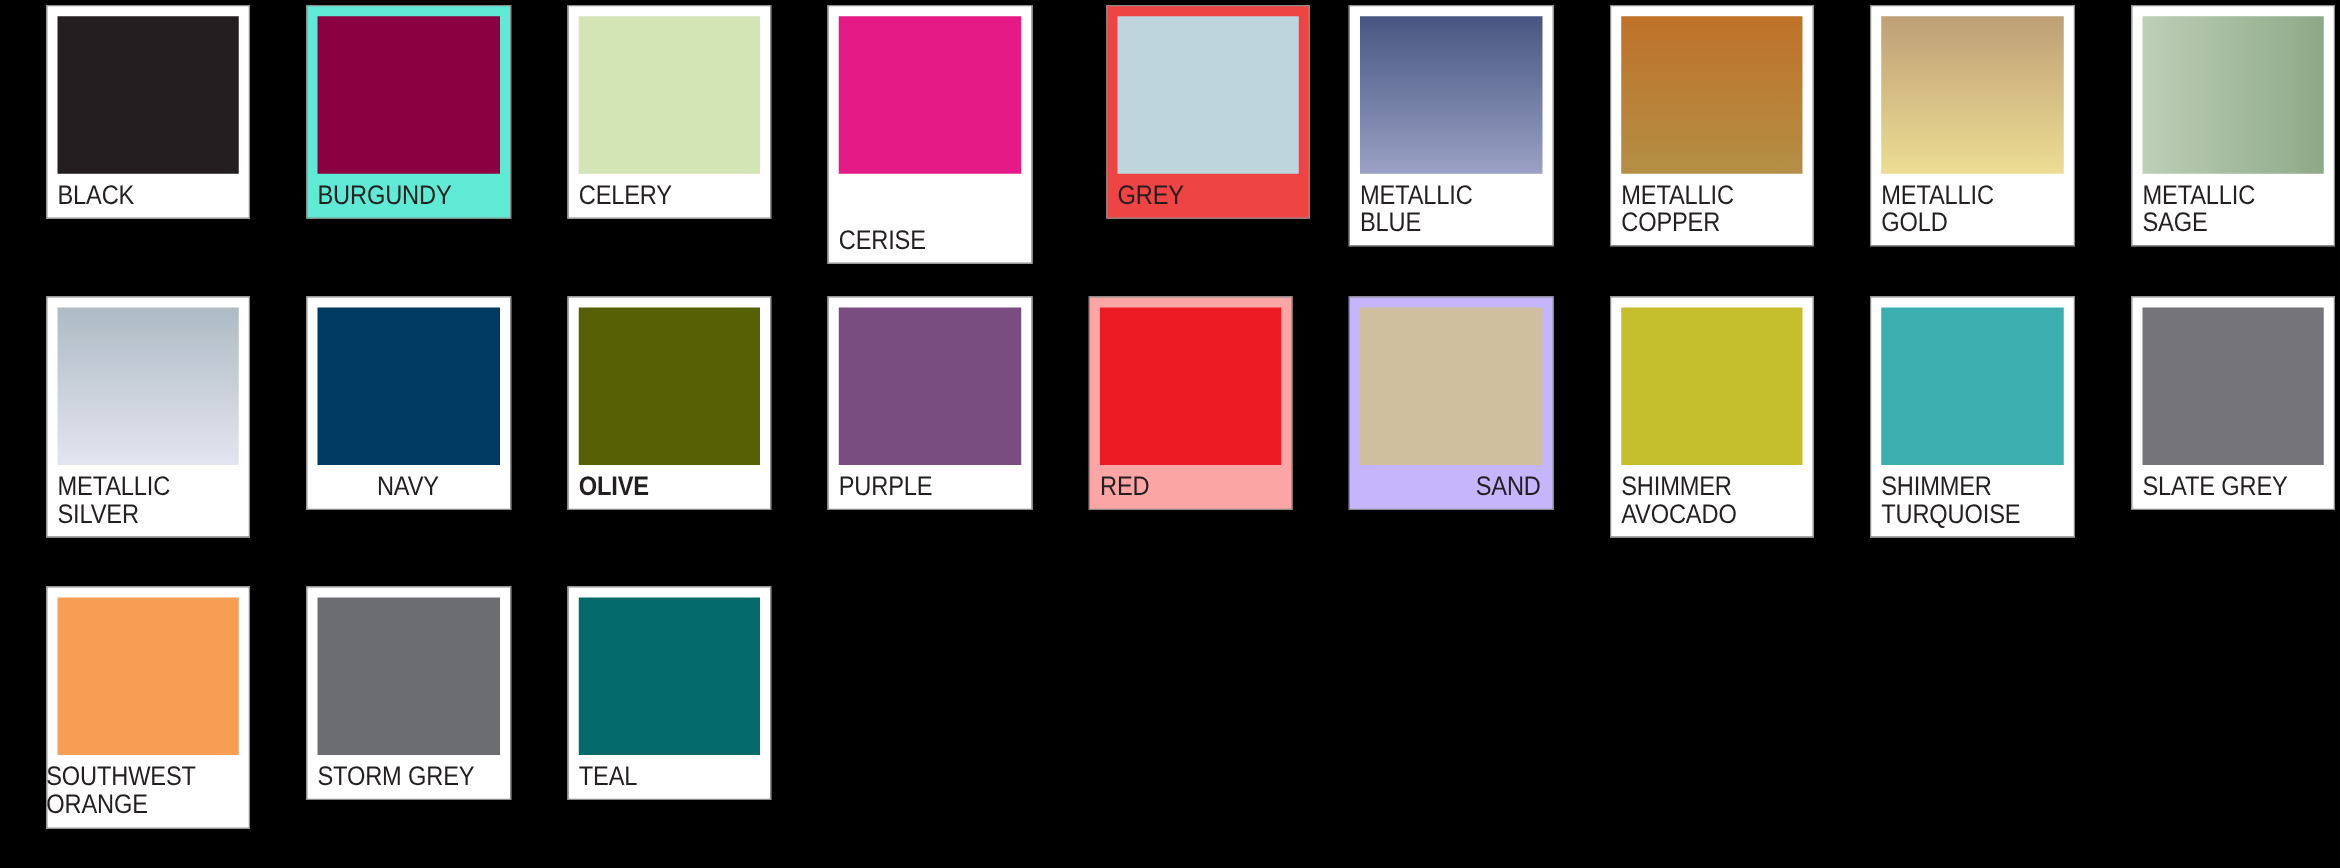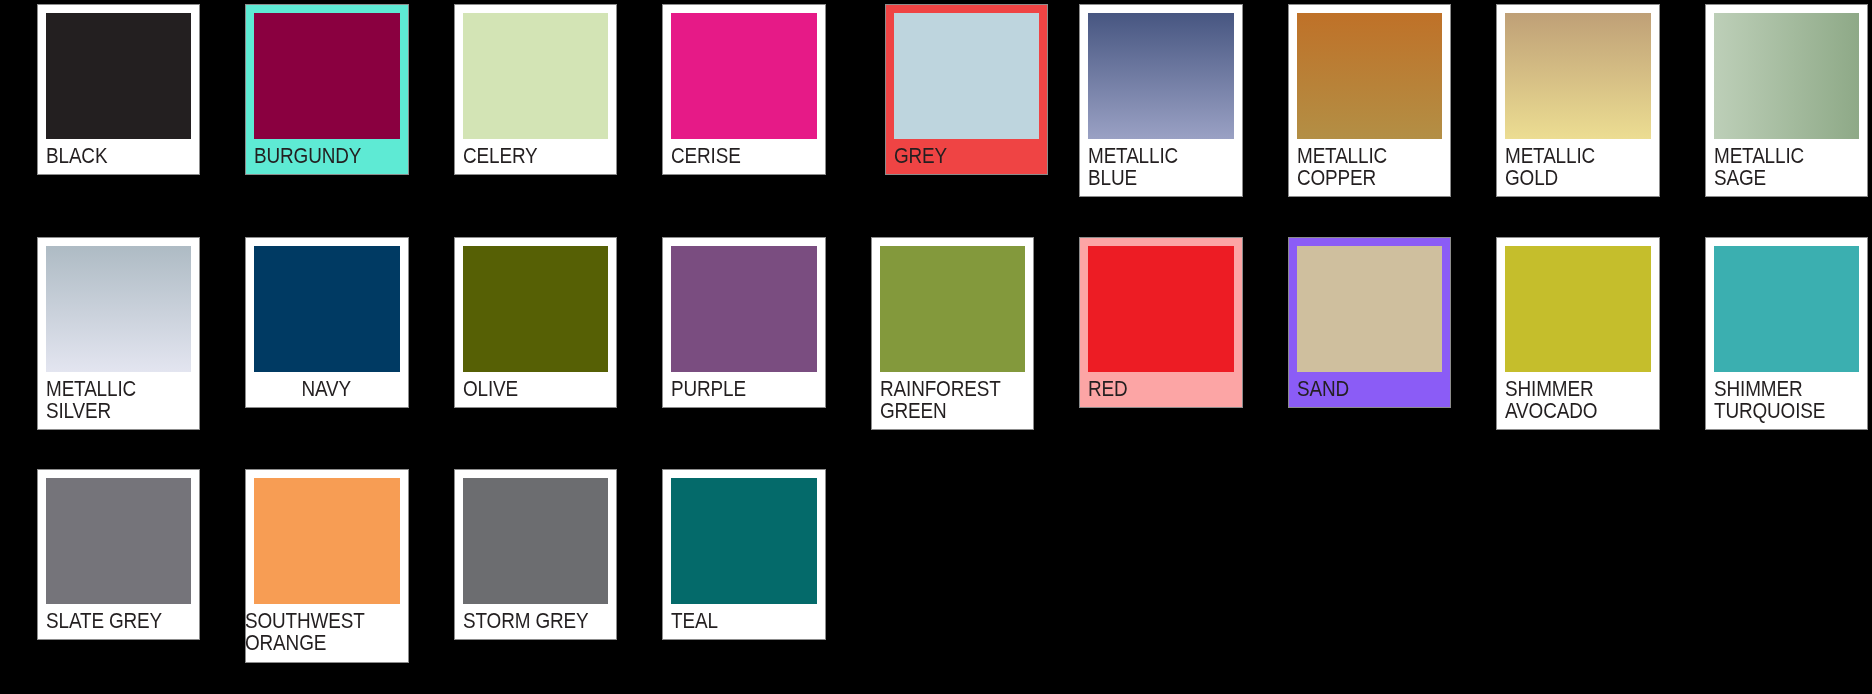--- a/index.html
+++ b/index.html
@@ -83,21 +83,21 @@
         <div class="swatch-label" style="color: rgb(35, 31, 32);">BURGUNDY</div>
       </div>
     </div>
     <div class="swatch-cell">
       <div class="swatch-card" style="background: rgb(255, 255, 255); border-color: rgb(140, 140, 140);">
         <div class="swatch-chip" style="background: rgb(211, 228, 181);"></div>
         <div class="swatch-label" style="color: rgb(35, 31, 32);">CELERY</div>
       </div>
     </div>
     <div class="swatch-cell">
-      <div class="swatch-card" style="background: rgb(255, 255, 255); border-color: rgb(140, 140, 140);">
+      <div class="swatch-card" style="background: rgb(255, 255, 255); border-color: rgb(140, 140, 140); gap: 36px;">
         <div class="swatch-chip" style="background: rgb(230, 26, 135);"></div>
         <div class="swatch-label" style="color: rgb(35, 31, 32);">CERISE</div>
       </div>
     </div>
     <div class="swatch-cell">
       <div class="swatch-card" style="background: #ef4444; border-color: rgb(140, 140, 140); margin-left: 14px;">
         <div class="swatch-chip" style="background: rgb(190, 213, 222);"></div>
         <div class="swatch-label" style="color: rgb(35, 31, 32);">GREY</div>
       </div>
     </div>
@@ -136,46 +136,39 @@
 SILVER</div>
       </div>
     </div>
     <div class="swatch-cell">
       <div class="swatch-card" style="background: rgb(255, 255, 255); border-color: rgb(140, 140, 140); text-align: center;">
         <div class="swatch-chip" style="background: rgb(0, 58, 99);"></div>
         <div class="swatch-label" style="color: rgb(35, 31, 32);">NAVY</div>
       </div>
     </div>
     <div class="swatch-cell">
-      <div class="swatch-card" style="background: rgb(255, 255, 255); border-color: rgb(140, 140, 140);">
+      <div class="swatch-card" style="background: rgb(255, 255, 255); border-color: rgb(140, 140, 140); font-weight: bold;">
         <div class="swatch-chip" style="background: rgb(86, 96, 5);"></div>
         <div class="swatch-label" style="color: rgb(35, 31, 32);">OLIVE</div>
       </div>
     </div>
     <div class="swatch-cell">
       <div class="swatch-card" style="background: rgb(255, 255, 255); border-color: rgb(140, 140, 140);">
         <div class="swatch-chip" style="background: rgb(122, 77, 128);"></div>
         <div class="swatch-label" style="color: rgb(35, 31, 32);">PURPLE</div>
-      </div>
-    </div>
-    <div class="swatch-cell">
-      <div class="swatch-card" style="background: rgb(255, 255, 255); border-color: rgb(140, 140, 140);">
-        <div class="swatch-chip" style="background: rgb(131, 153, 60);"></div>
-        <div class="swatch-label" style="color: rgb(35, 31, 32);">RAINFOREST
-GREEN</div>
       </div>
     </div>
     <div class="swatch-cell">
       <div class="swatch-card" style="background: #fca5a5; border-color: rgb(140, 140, 140);">
         <div class="swatch-chip" style="background: rgb(237, 28, 36);"></div>
         <div class="swatch-label" style="color: rgb(35, 31, 32);">RED</div>
       </div>
     </div>
     <div class="swatch-cell">
-      <div class="swatch-card" style="background: #8b5cf6; border-color: rgb(140, 140, 140);">
+      <div class="swatch-card" style="background: #c4b5fd; border-color: rgb(140, 140, 140); text-align: right;">
         <div class="swatch-chip" style="background: rgb(207, 191, 158);"></div>
         <div class="swatch-label" style="color: rgb(35, 31, 32);">SAND</div>
       </div>
     </div>
     <div class="swatch-cell">
       <div class="swatch-card" style="background: rgb(255, 255, 255); border-color: rgb(140, 140, 140);">
         <div class="swatch-chip" style="background: rgb(197, 190, 44);"></div>
         <div class="swatch-label" style="color: rgb(35, 31, 32);">SHIMMER
 AVOCADO</div>
       </div>

